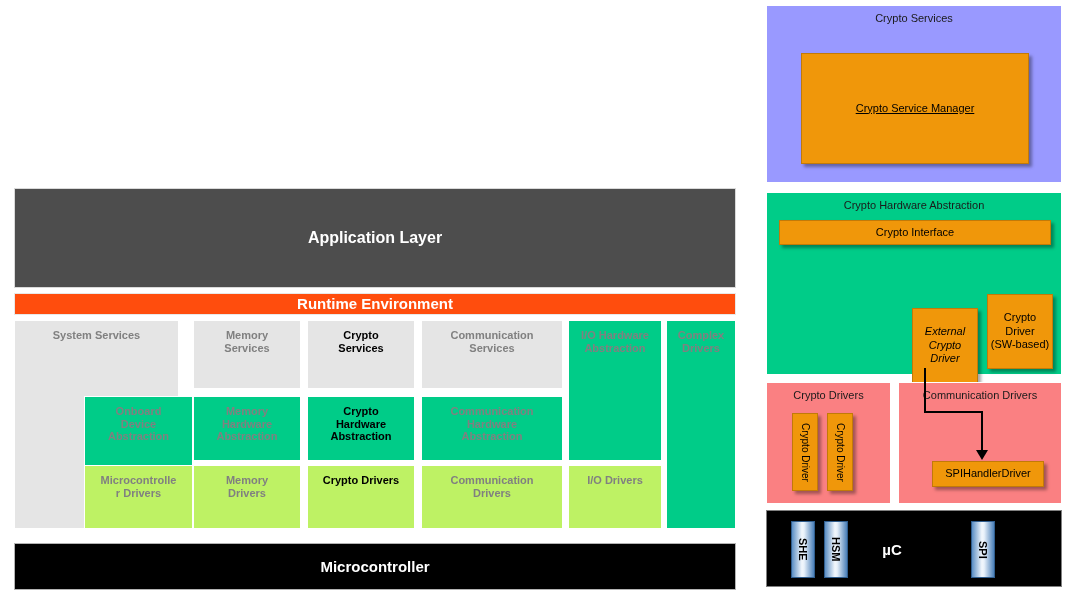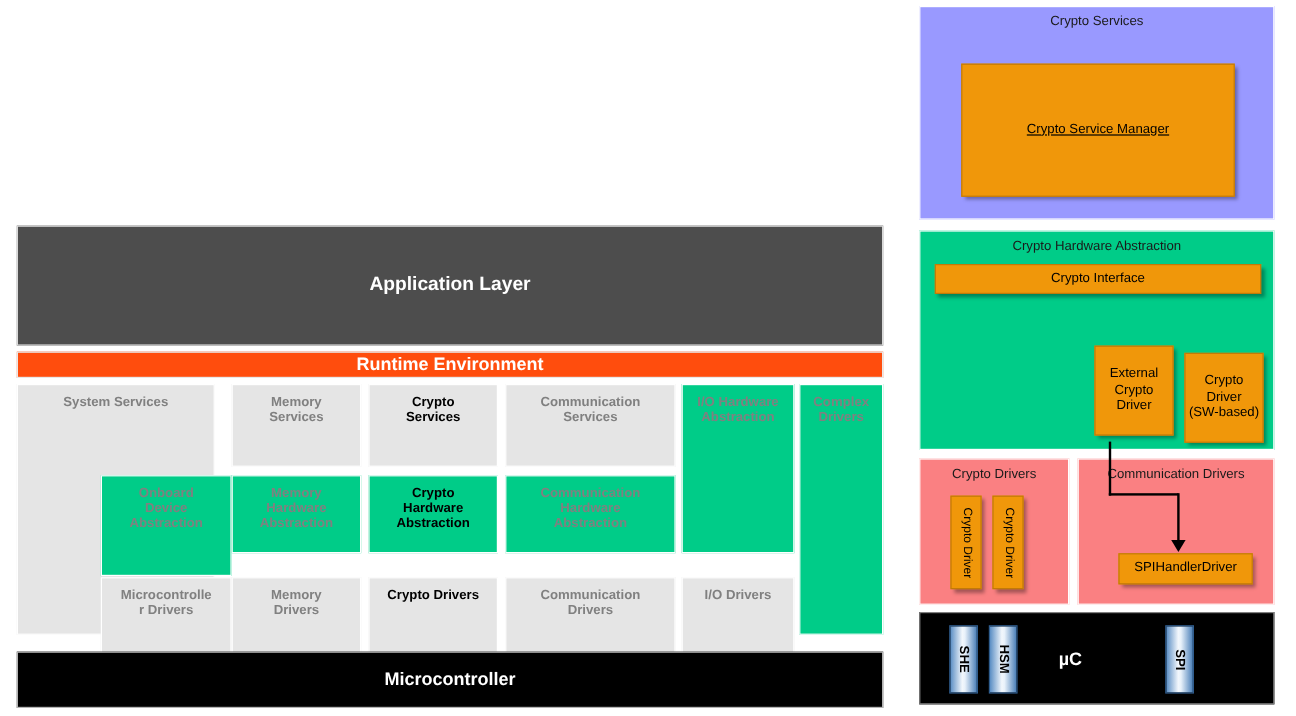--- a/index.html
+++ b/index.html
@@ -33,21 +33,21 @@
     background:#000000;color:#ffffff;
     font-size:15px;font-weight:bold;
     border:1px solid #b3b3b3;
   }
   .cell{
     font-size:11px;font-weight:bold;
     border:1px solid #ffffff;
   }
   .c-purple{background:#e5e5e5;color:#808080;}
   .c-green{background:#00cc88;color:#808080;}
-  .c-red{background:#e5e5e5;color:#808080;margin-top:16px;}
+  .c-red{background:#bef264;color:#808080;}
   .cell.hl{color:#000000;}
   .cell .lbl{padding:0 4px;}
   .cell.top-lbl{align-items:flex-start;padding-top:8px;}
 
   
   #right-diagram{left:748px;top:0;width:332px;height:597px;}
 
   .panel{border:1px solid #ffffff;}
   .panel-title{
     position:absolute;left:0;right:0;top:6px;
@@ -157,21 +157,21 @@
 <div class="abs" id="right-diagram">
 
   <div class="abs panel p-purple" style="left:18px;top:5px;width:296px;height:178px;">
     <div class="panel-title">Crypto Services</div>
     <div class="abs orange" style="left:34px;top:47px;width:228px;height:111px;text-decoration:underline;">Crypto Service Manager</div>
   </div>
 
   <div class="abs panel p-green" style="left:18px;top:192px;width:296px;height:183px;">
     <div class="panel-title">Crypto Hardware Abstraction</div>
     <div class="abs orange" style="left:12px;top:27px;width:272px;height:25px;">Crypto Interface</div>
-    <div class="abs orange" style="left:145px;top:95px;width:66px;height:75px;">External<br>Crypto<br>Driver</div>
+    <div class="abs orange" style="left:145px;top:115px;width:66px;height:75px;font-style:italic;">External<br>Crypto<br>Driver</div>
     <div class="abs orange" style="left:220px;top:101px;width:66px;height:75px;">Crypto<br>Driver<br>(SW-based)</div>
   </div>
 
   <div class="abs panel p-red" style="left:18px;top:382px;width:125px;height:122px;">
     <div class="panel-title">Crypto Drivers</div>
     <div class="abs orange vert" style="left:25px;top:30px;width:26px;height:78px;">Crypto Driver</div>
     <div class="abs orange vert" style="left:60px;top:30px;width:26px;height:78px;">Crypto Driver</div>
   </div>
 
   <div class="abs panel p-red" style="left:150px;top:382px;width:164px;height:122px;">

